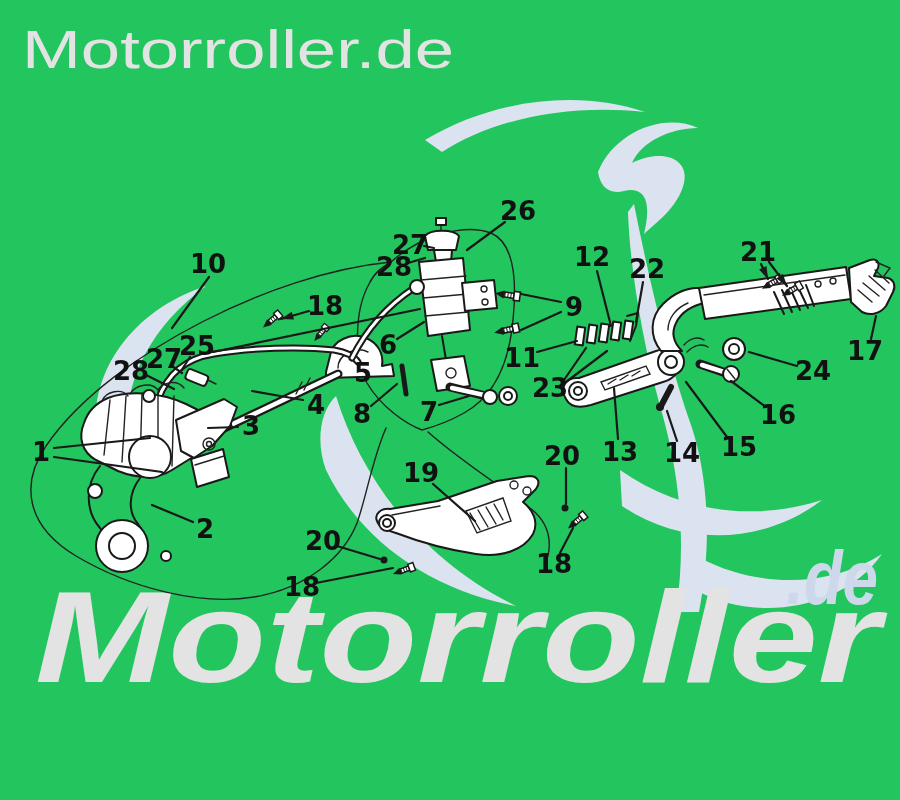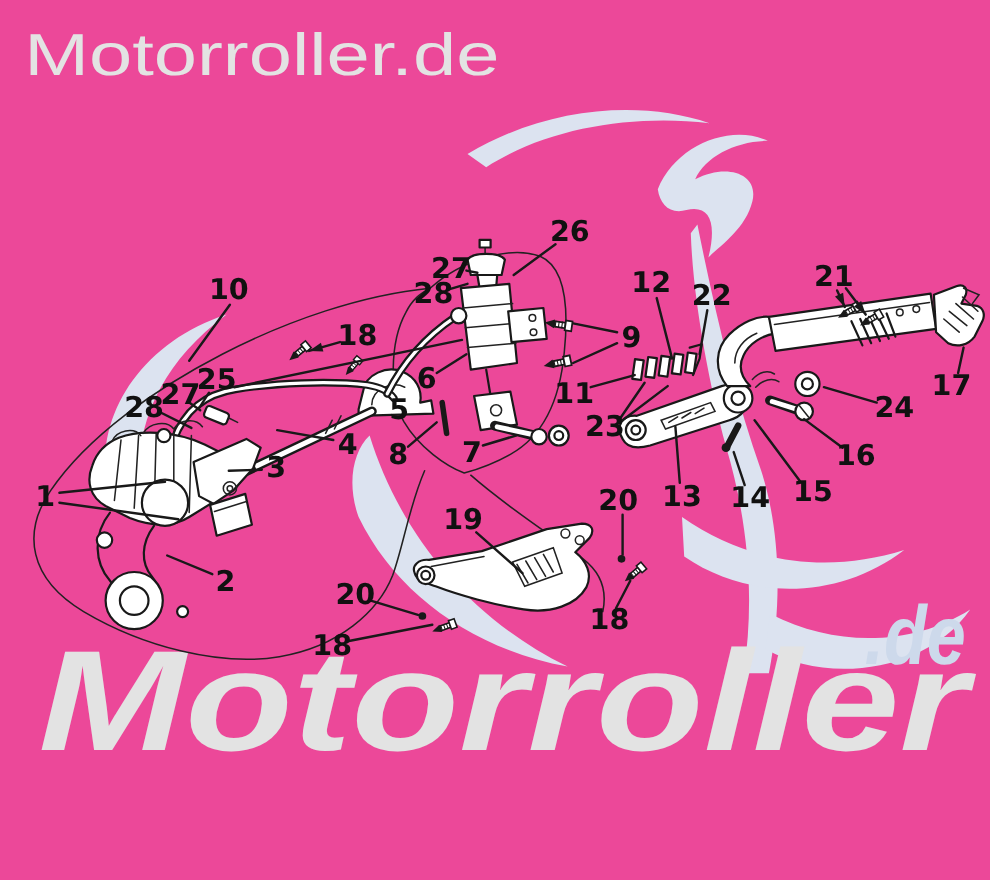--- a/index.html
+++ b/index.html
@@ -1,16 +1,16 @@
 <!DOCTYPE html>
 <html><head>
 <meta charset="utf-8">
 <style>
   html,body{margin:0;padding:0;background:#ffffff;width:900px;height:800px;overflow:hidden;}
-  #stage{position:relative;width:900px;height:800px;background:#ec4899;font-family:"Liberation Sans",sans-serif;}
+  #stage{position:relative;width:900px;height:800px;background:#22c55e;font-family:"Liberation Sans",sans-serif;}
   svg{display:block;}
   .wm-top{font:400 54px "Liberation Sans",sans-serif;}
   .wm-big{font:italic 700 130px "Liberation Sans",sans-serif;}
   .wm-de{font:italic 700 76px "Liberation Sans",sans-serif;}
   .ln{stroke:#191919;stroke-width:2;fill:none;stroke-linecap:round;stroke-linejoin:round;}
   .ln-thin{stroke:#222;stroke-width:1.4;fill:none;stroke-linecap:round;}
   .fillw{fill:#ffffff;stroke:#191919;stroke-width:2;stroke-linejoin:round;}
   .filld{fill:#191919;stroke:none;}
   .hose-o{stroke:#191919;stroke-width:7;fill:none;stroke-linecap:round;}
   .hose-i{stroke:#ffffff;stroke-width:3;fill:none;stroke-linecap:round;}

